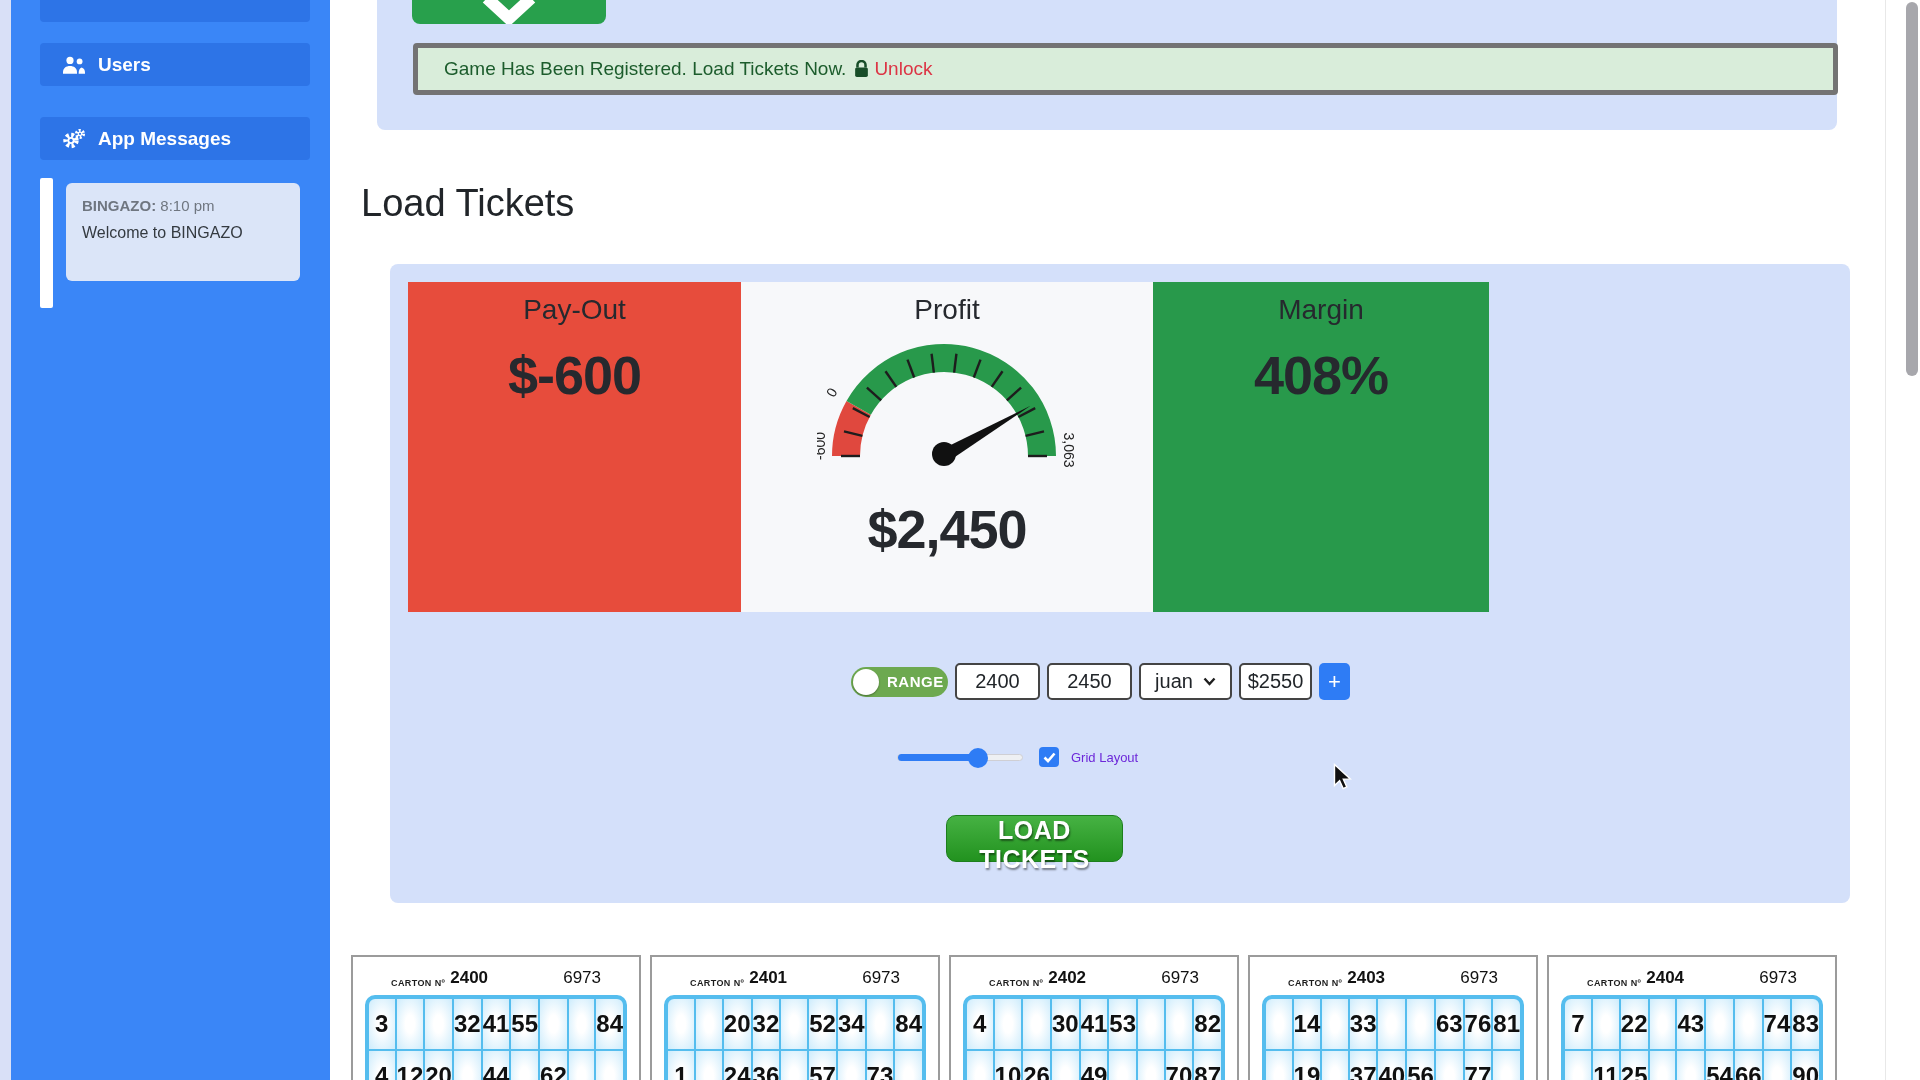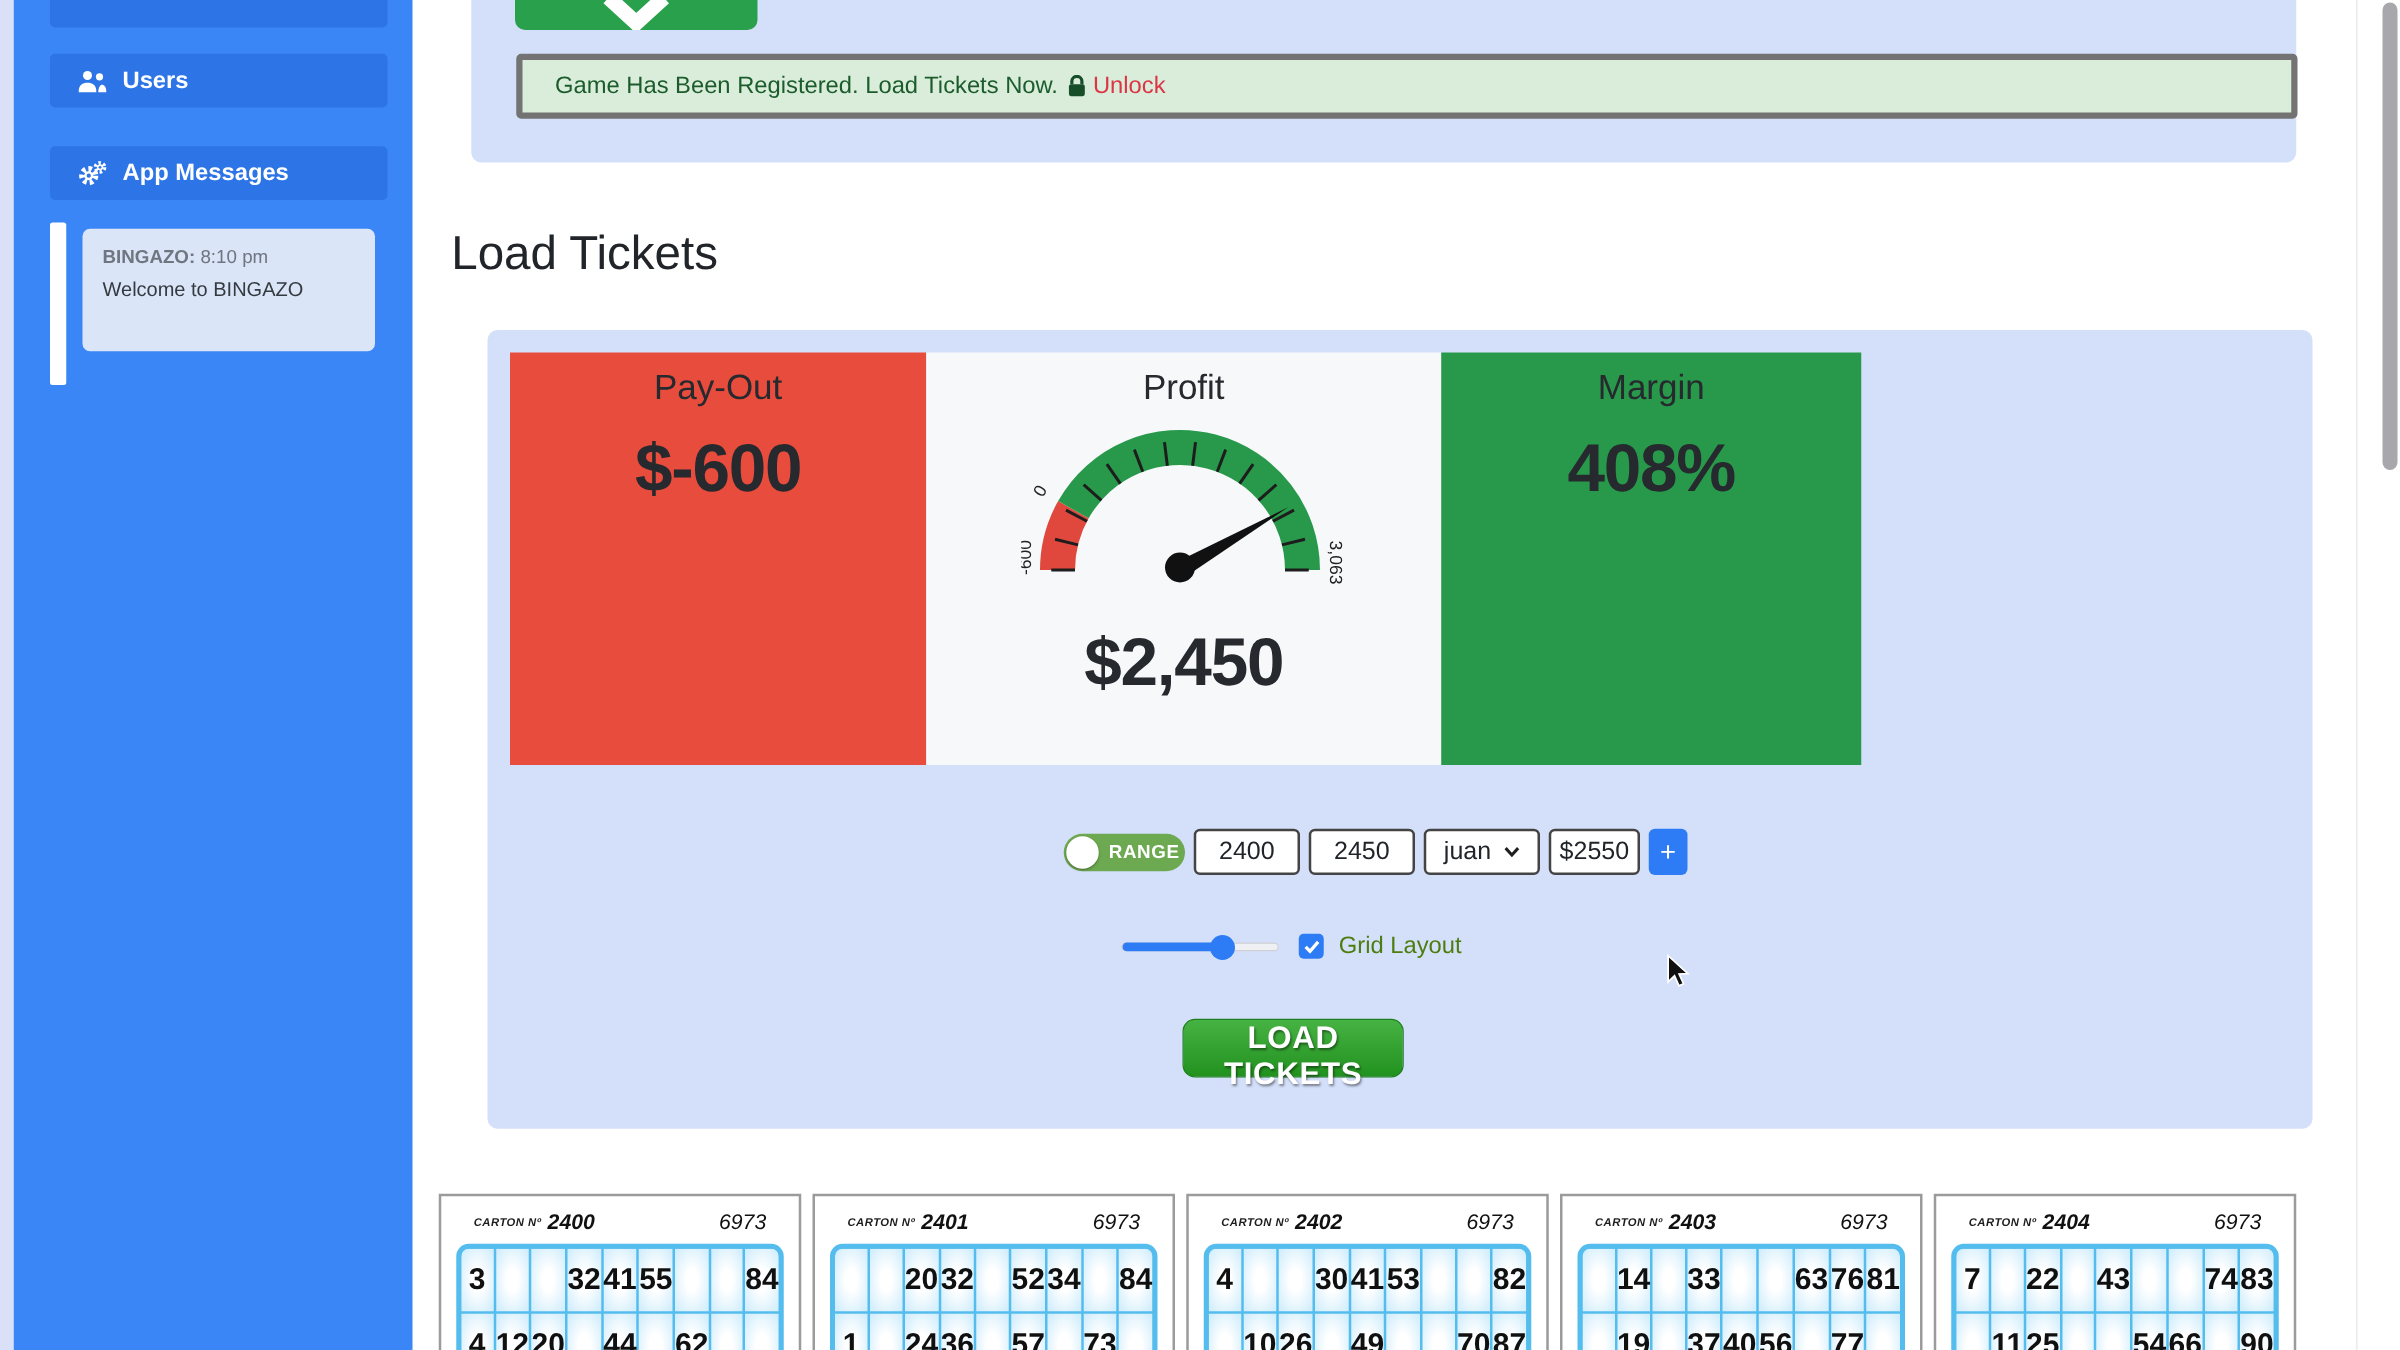--- a/index.html
+++ b/index.html
@@ -59,31 +59,31 @@
   #add-btn { width:31px; height:37px; background:#2e7cf5; color:#fff; border:none; border-radius:5px;
              font-size:22px; line-height:33px; cursor:pointer; }
 
   #slider-row { position:absolute; left:507px; top:481px; height:24px; display:flex; align-items:center; }
   #slider-track { position:relative; width:126px; height:7px; background:#eef0f3;
                   border:1px solid #cfcfd4; border-radius:4px; }
   #slider-fill { position:absolute; left:0; top:-1px; width:80px; height:7px; background:#2e7cf5; border-radius:4px; }
   #slider-knob { position:absolute; left:70px; top:-7px; width:20px; height:20px; background:#2e7cf5; border-radius:50%; }
   #gl-check { margin-left:16px; width:20px; height:20px; background:#2e7cf5; border-radius:4px;
               display:flex; align-items:center; justify-content:center; cursor:pointer; }
-  #gl-label { margin-left:12px; font-size:19px; color:#4d7c0f; }
+  #gl-label { margin-left:12px; font-size:13px; color:#6d28d9; }
 
   #load-btn { position:absolute; left:556px; top:551px; width:177px; height:47px;
               background:linear-gradient(#46b243, #22921f); border:1px solid #1d7f1d;
               border-radius:10px; color:#fff; font-size:25px; font-weight:700; letter-spacing:.5px;
               text-shadow:1px 2px 2px rgba(0,0,0,.45); cursor:pointer; font-family:inherit; }
 
   
   #tickets-row { left:351px; top:955px; display:flex; gap:9px; }
   .ticket { width:290px; height:160px; background:#fff; border:2px solid #9b9b9b; padding:11px 0 0 0; }
-  .ticket-head { display:flex; align-items:center; padding:0 26px;font-style:italic; }
+  .ticket-head { display:flex; align-items:flex-end; padding:0 38px; }
   .carton-label { font-size:9px; font-weight:700; color:#1c1c1c; letter-spacing:.4px; }
   .carton-num { font-size:17px; font-weight:700; color:#111; margin-left:5px; }
   .ticket-serial { margin-left:auto; font-size:17px; color:#111; }
   .t-grid { margin:7px 12px 0 12px; display:grid; grid-template-columns:repeat(9,1fr);
             grid-auto-rows:50px; gap:2px; background:#55bdee; border:4px solid #55bdee;
             border-radius:10px; overflow:hidden; }
   .t-cell { background:radial-gradient(ellipse at center, #ffffff 25%, #d0edfc 95%);
             display:flex; align-items:center; justify-content:center;
             font-size:24px; font-weight:700; color:#101010; }
 

